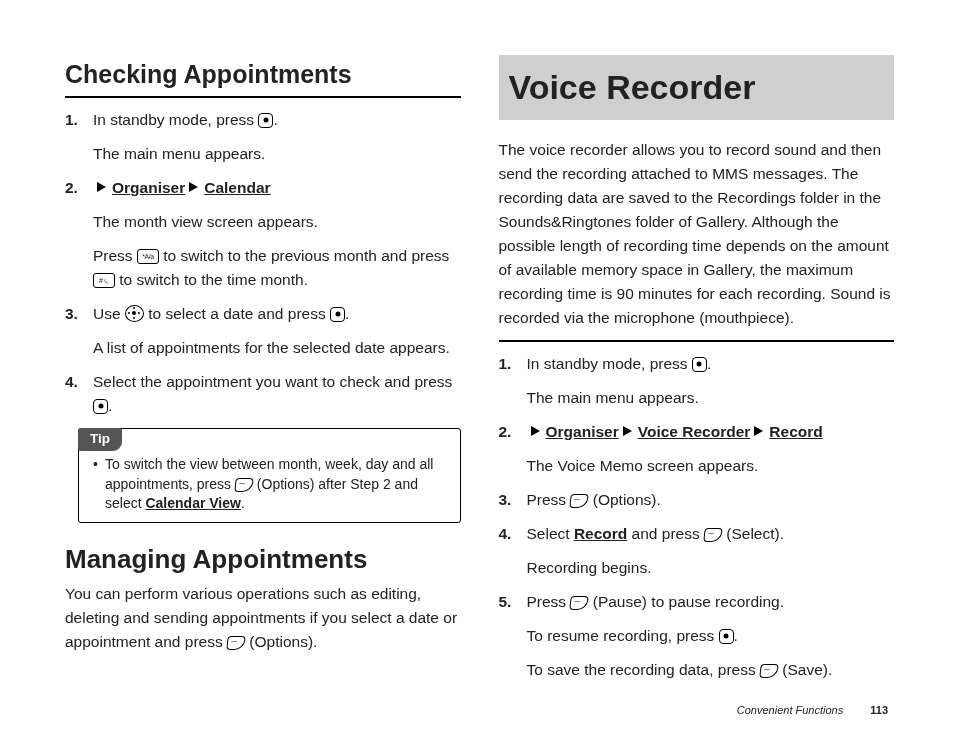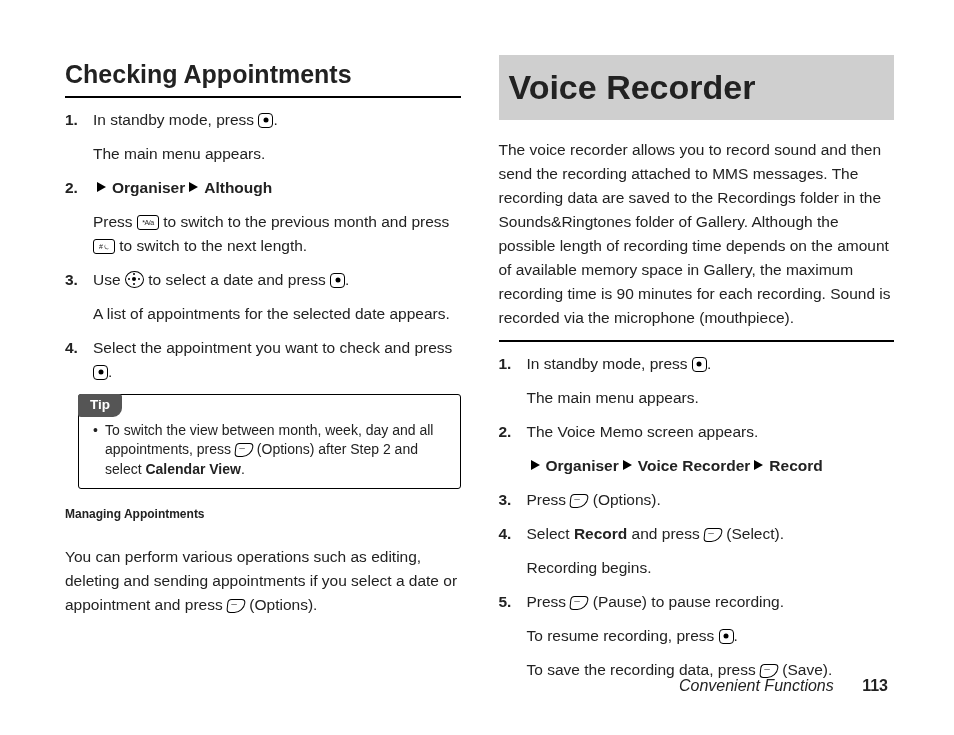--- a/index.html
+++ b/index.html
@@ -41,30 +41,30 @@
     font-weight:700;
     font-size:34px;
     margin:0 0 18px 0;
     padding:6px 10px 6px 10px;
     letter-spacing:0;
   }
   h3.sub{
     font-family:"Arial Narrow",Arial,Helvetica,sans-serif;
     font-stretch:condensed;
     font-weight:700;
-    font-size:12px;
-    margin:16px 0 22px 0;
+    font-size:26px;
+    margin:16px 0 3px 0;
   }
   ol.steps{list-style:none;margin:0;padding:0;}
   ol.steps>li{position:relative;padding-left:28px;margin:0 0 6px 0;}
   ol.steps>li>.num{
     position:absolute;left:0;top:0;font-weight:700;
   }
   ol.steps>li .line{display:block;margin-bottom:10px;}
-  .bold{font-weight:700;}
+  .bold{font-weight:700;text-decoration:underline;}
   .para{margin:0 0 10px 0;}
   
   .key{
     display:inline-block;
     vertical-align:-3px;
     box-sizing:border-box;
     border:1.3px solid #000;
     border-radius:3px;
     font-size:11px;
     line-height:11px;
@@ -112,23 +112,23 @@
     font-weight:700;
     font-size:13.5px;
     padding:2px 12px;
     border-radius:3px 3px 9px 3px;
   }
   .tip ul{list-style:none;margin:0;padding:0;}
   .tip ul li{position:relative;padding-left:12px;}
   .tip ul li::before{content:"•";position:absolute;left:0;top:0;}
   .footer{
     position:absolute;
-    bottom:36px;
+    bottom:16px;
     right:66px;
-    font-size:16px;
+    font-size:11px;
   }
   .footer .sect{font-style:italic;margin-right:24px;}
   .footer .pnum{font-weight:700;}
 </style>
 </head>
 <body>
 
 <div class="page">
   <div class="col">
     <h2 class="section">Checking Appointments</h2>
@@ -139,22 +139,23 @@
           <span class="num">1.</span>
           <span class="line"><span>In standby mode, press </span><span class="key key-center"></span><span>.</span></span>
           <span class="line"><span>The main menu appears.</span></span>
         </li>
         <li>
           <span class="num">2.</span>
           <span class="line"><span class="tri"><svg width="9" height="10" viewBox="0 0 9 10">
                 <polygon points="0,0 9,5 0,10" fill="#000"></polygon>
               </svg></span><span class="bold">Organiser</span><span class="tri"><svg width="9" height="10" viewBox="0 0 9 10">
                 <polygon points="0,0 9,5 0,10" fill="#000"></polygon>
-              </svg></span><span class="bold">Although</span></span>
-          <span class="line"><span>Press </span><span class="key key-star"></span><span> to switch to the previous month and press </span><span class="key key-hash"></span><span> to switch to the next length.</span></span>
+              </svg></span><span class="bold">Calendar</span></span>
+          <span class="line"><span>The month view screen appears.</span></span>
+          <span class="line"><span>Press </span><span class="key key-star"></span><span> to switch to the previous month and press </span><span class="key key-hash"></span><span> to switch to the time month.</span></span>
         </li>
         <li>
           <span class="num">3.</span>
           <span class="line"><span>Use </span><span class="key key-nav"></span><span> to select a date and press </span><span class="key key-center"></span><span>.</span></span>
           <span class="line"><span>A list of appointments for the selected date appears.</span></span>
         </li>
         <li>
           <span class="num">4.</span>
           <span class="line"><span>Select the appointment you want to check and press </span><span class="key key-center"></span><span>.</span></span>
         </li>
@@ -178,28 +179,28 @@
     <div class="rule"></div>
 
     <ol class="steps" id="right-steps">
         <li>
           <span class="num">1.</span>
           <span class="line"><span>In standby mode, press </span><span class="key key-center"></span><span>.</span></span>
           <span class="line"><span>The main menu appears.</span></span>
         </li>
         <li>
           <span class="num">2.</span>
+          <span class="line"><span class="tri"><svg width="9" height="10" viewBox="0 0 9 10">
+                <polygon points="0,0 9,5 0,10" fill="#000"></polygon>
+              </svg></span><span class="bold">Organiser</span><span class="tri"><svg width="9" height="10" viewBox="0 0 9 10">
+                <polygon points="0,0 9,5 0,10" fill="#000"></polygon>
+              </svg></span><span class="bold">Voice Recorder</span><span class="tri"><svg width="9" height="10" viewBox="0 0 9 10">
+                <polygon points="0,0 9,5 0,10" fill="#000"></polygon>
+              </svg></span><span class="bold">Record</span></span>
           <span class="line"><span>The Voice Memo screen appears.</span></span>
-          <span class="line"><span class="tri"><svg width="9" height="10" viewBox="0 0 9 10">
-                <polygon points="0,0 9,5 0,10" fill="#000"></polygon>
-              </svg></span><span class="bold">Organiser</span><span class="tri"><svg width="9" height="10" viewBox="0 0 9 10">
-                <polygon points="0,0 9,5 0,10" fill="#000"></polygon>
-              </svg></span><span class="bold">Voice Recorder</span><span class="tri"><svg width="9" height="10" viewBox="0 0 9 10">
-                <polygon points="0,0 9,5 0,10" fill="#000"></polygon>
-              </svg></span><span class="bold">Record</span></span>
         </li>
         <li>
           <span class="num">3.</span>
           <span class="line"><span>Press </span><span class="key key-soft"></span><span> (Options).</span></span>
         </li>
         <li>
           <span class="num">4.</span>
           <span class="line"><span>Select </span><span class="bold">Record</span><span> and press </span><span class="key key-soft"></span><span> (Select).</span></span>
           <span class="line"><span>Recording begins.</span></span>
         </li>

